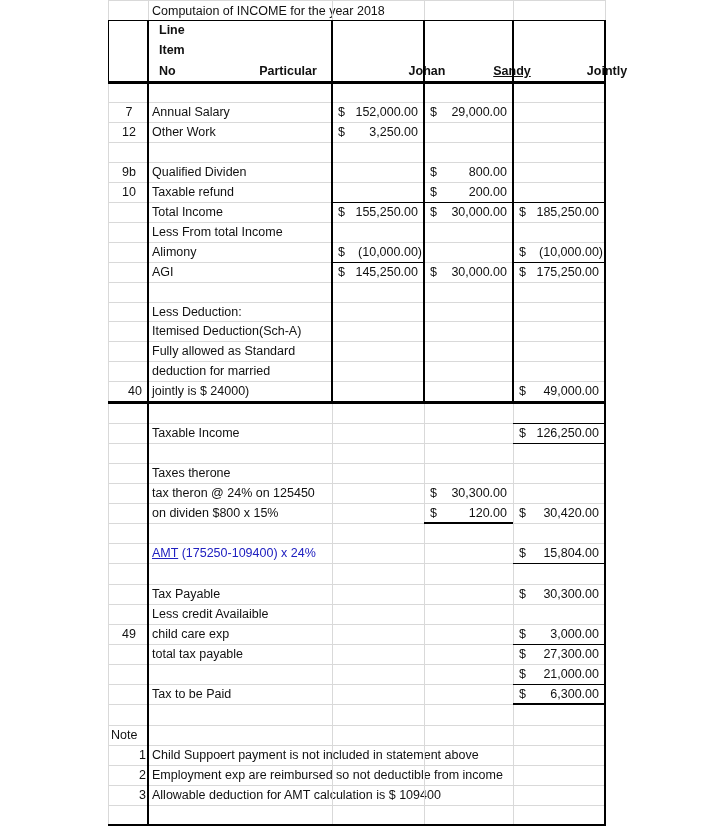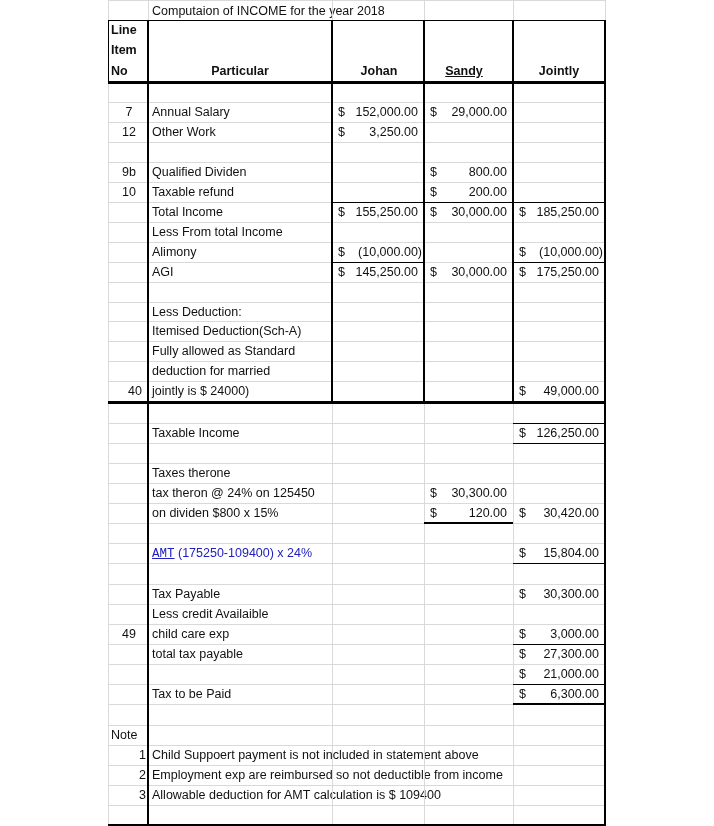--- a/index.html
+++ b/index.html
@@ -4,26 +4,26 @@
 <style>
   html, body { margin:0; padding:0; background:#ffffff; }
   body { width:714px; height:826px; position:relative; overflow:hidden;
          font-family:"Liberation Sans", sans-serif; font-size:12.5px; color:#111; }
   .sheet { position:absolute; left:0; top:0; width:714px; height:826px; }
   .gl { position:absolute; background:#d9d9d9; }
   .bl { position:absolute; background:#000; }
   .cell { position:absolute; height:20px; line-height:20px; white-space:nowrap; overflow:visible; }
   .num { text-align:right; }
   .ctr { text-align:center; }
-  .bold { font-weight:bold; }
+  .bold { font-weight:bold;margin-left:48px; }
   .money { position:absolute; height:20px; line-height:20px; }
   .money .sym { position:absolute; left:6px; }
   .money .amt { position:absolute; right:6px; }
   .link { color:#2020c0; }
-  .link u { text-decoration:underline;font-family:Liberation Mono, monospace; }
+  .link u { text-decoration:underline; }
 </style>
 </head>
 <body>
 
 <div class="sheet" id="sheet">
 
   <div class="cell" style="left:152px; top:1px;">Computaion of INCOME for the year 2018</div>
 
   <div class="cell bold" style="left:111px; top:20px;">Line</div>
   <div class="cell bold" style="left:111px; top:40px;">Item</div>

